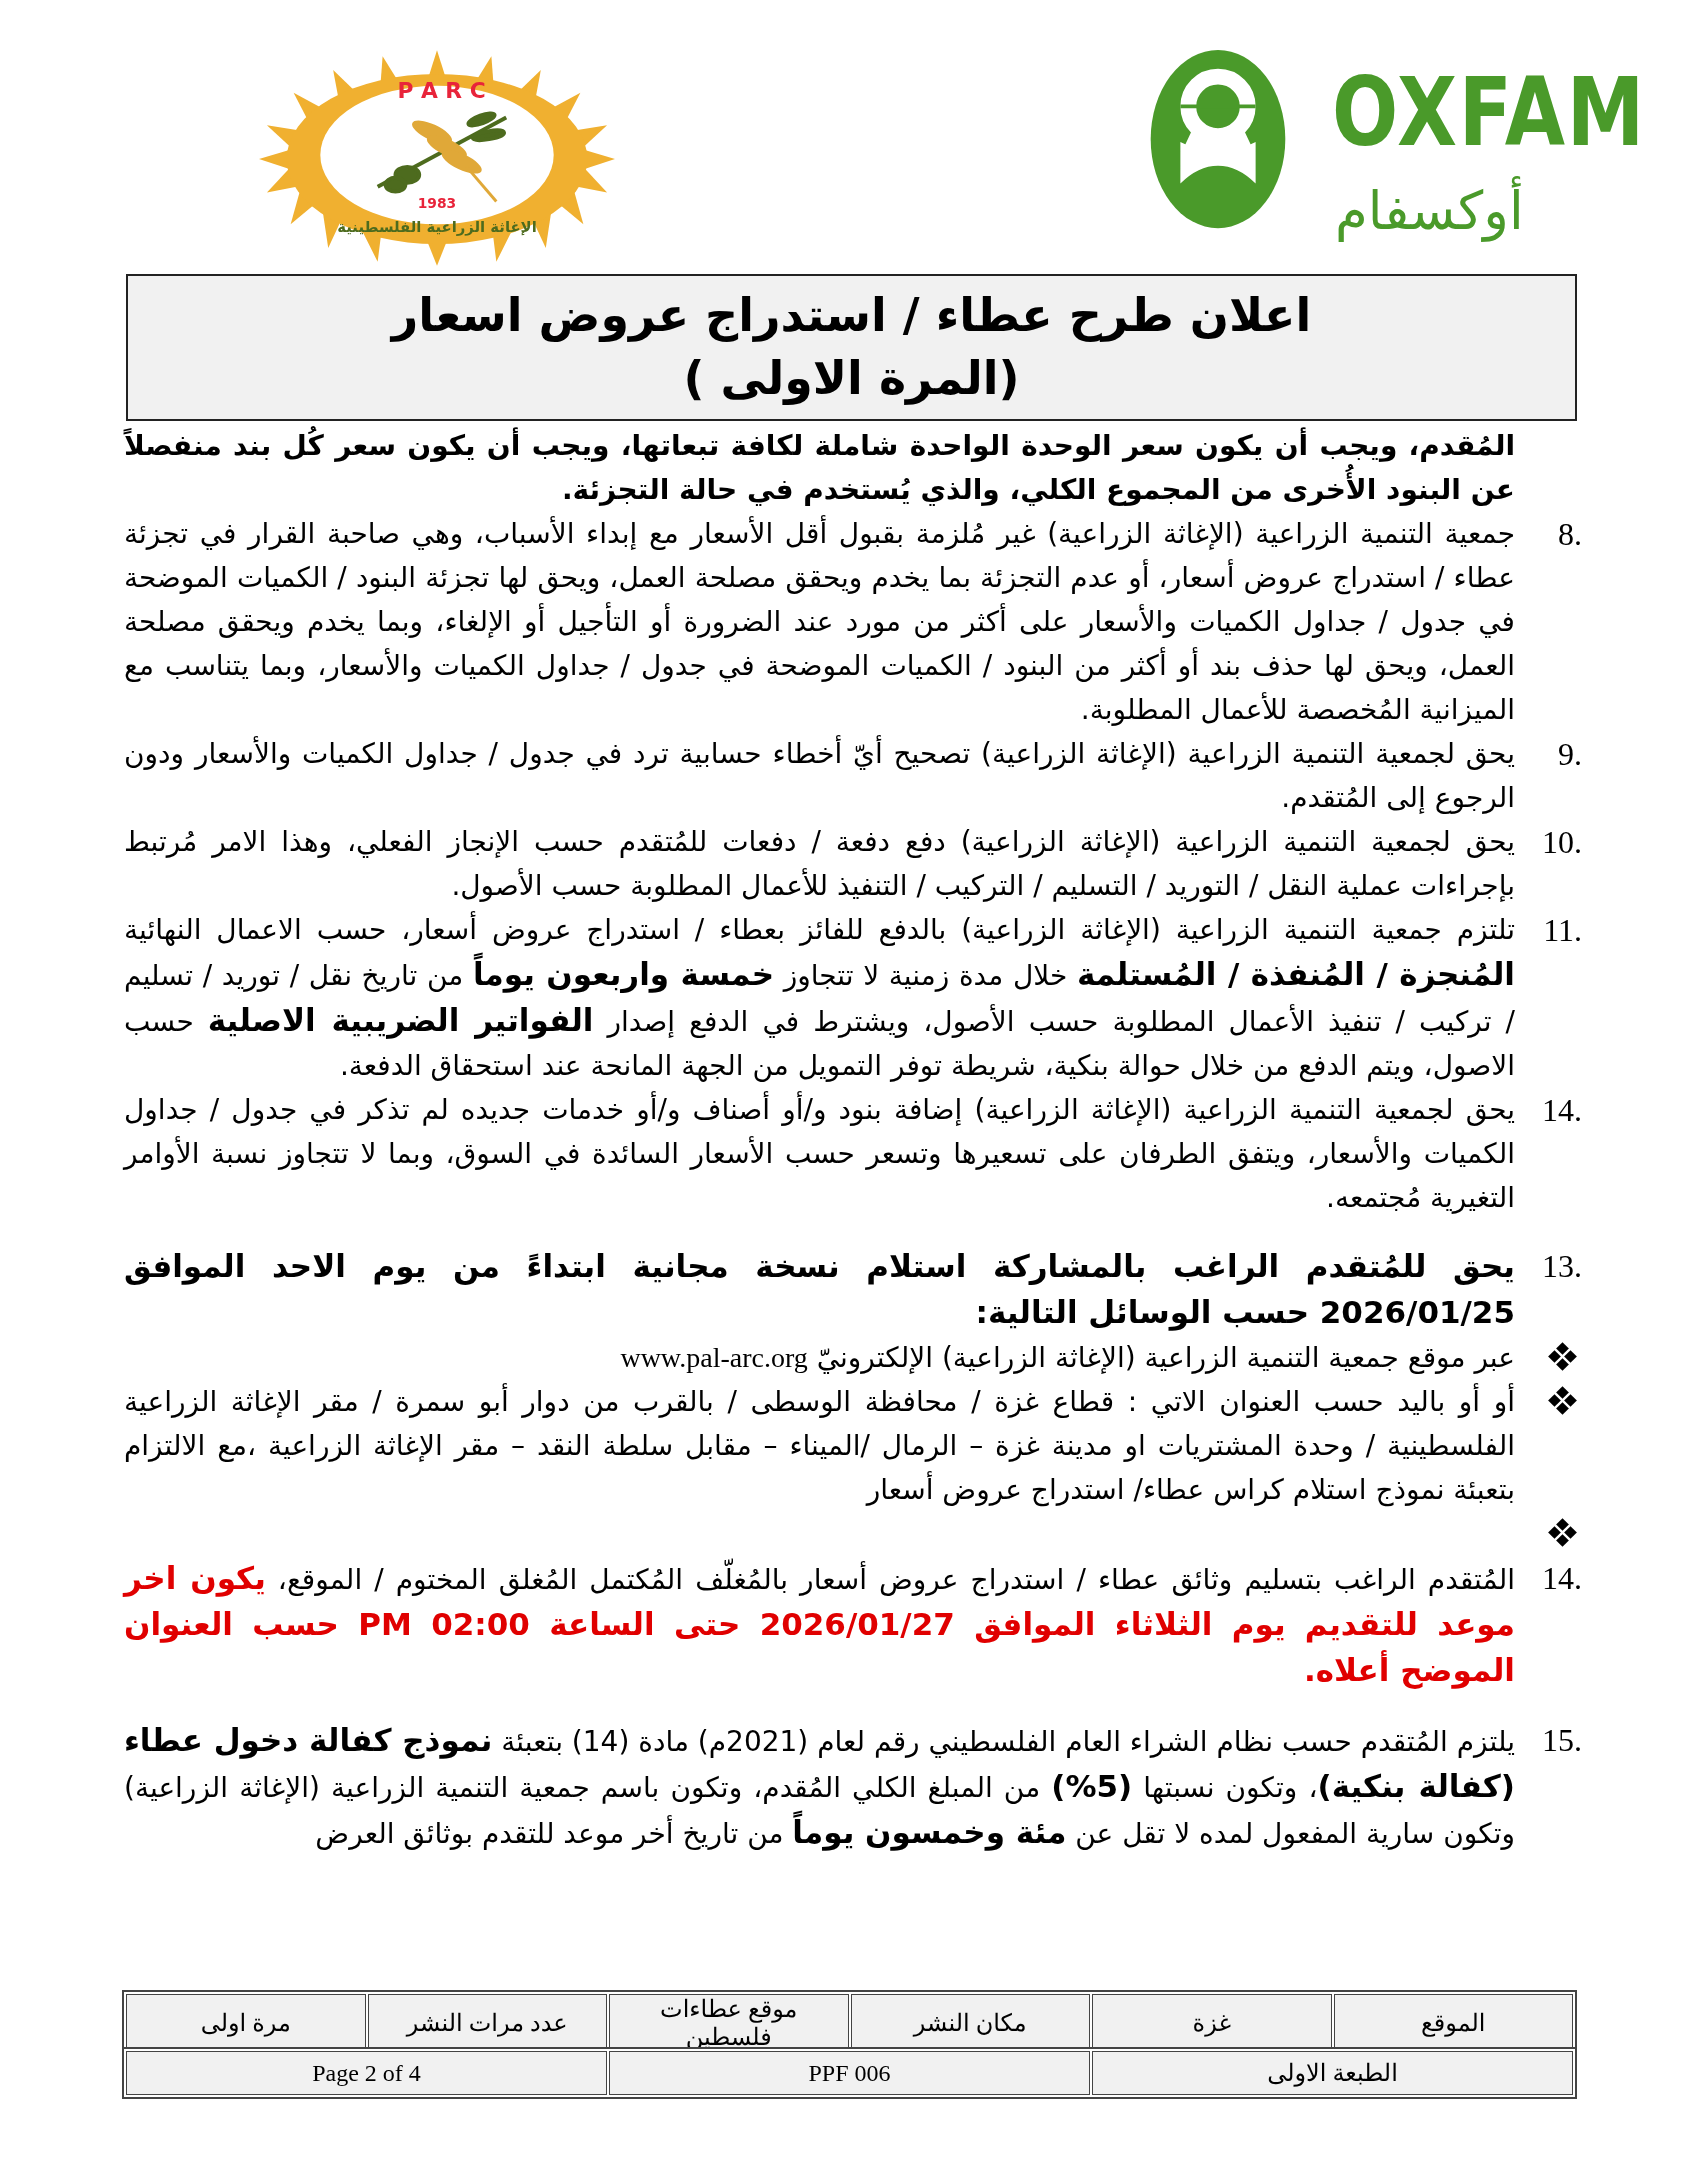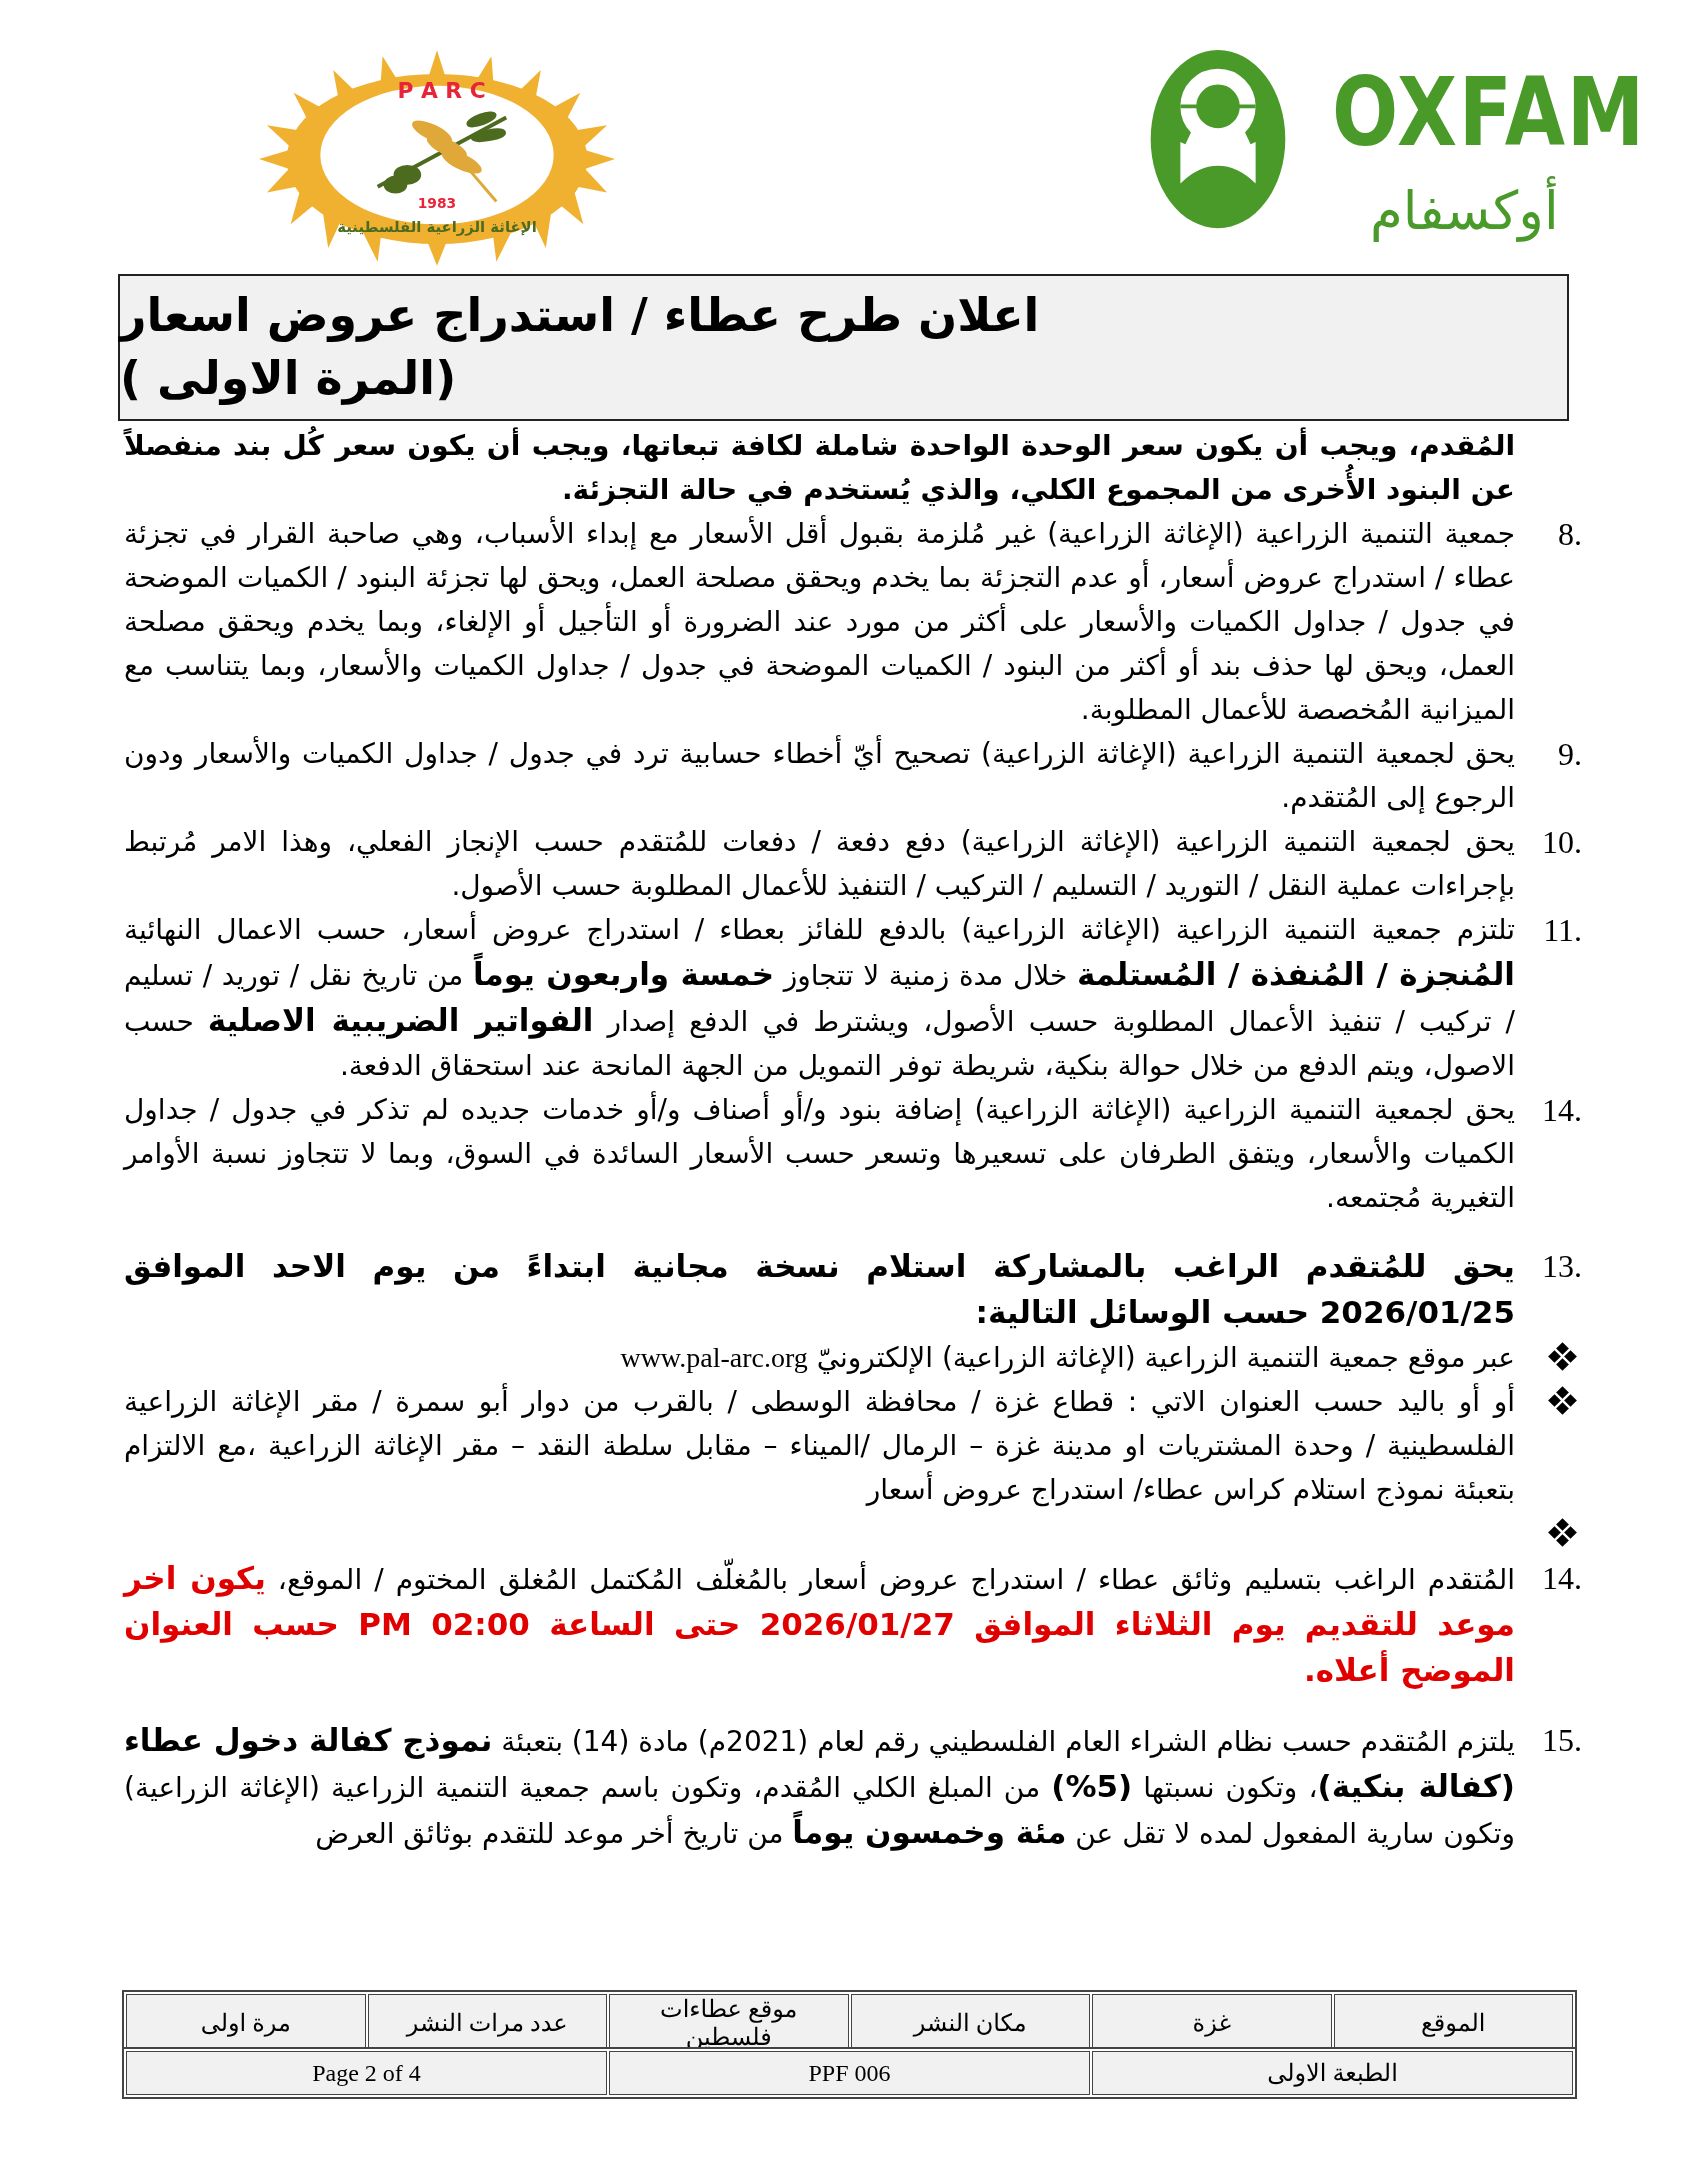--- a/index.html
+++ b/index.html
@@ -5,25 +5,25 @@
   html, body { margin: 0; padding: 0; background: #ffffff; }
   body { width: 1683px; height: 2178px; position: relative; overflow: hidden;
          font-family: "DejaVu Sans", "Liberation Sans", sans-serif; color: #000; }
 
   .logo-parc { position: absolute; left: 259px; top: 48px; width: 356px; height: 218px; }
   .logo-oxfam { position: absolute; left: 1119px; top: 35px; width: 436px; height: 223px; }
   .oxfam-word { position: absolute; left: 213px; top: 30px; font-family: "DejaVu Sans", sans-serif;
                 font-weight: bold; font-size: 95px; color: #4a9a2a; letter-spacing: 2px; transform: scaleX(0.82);
                 transform-origin: left top; line-height: 1; }
   .oxfam-ar { position: absolute; left: 216px; top: 149px; font-family: "DejaVu Sans", sans-serif;
-              font-size: 53px; color: #4a9a2a; line-height: 1; direction: rtl; margin-left: 35px; }
-
-  .title-box { position: absolute; left: 118px; top: 274px; width: 1451px; height: 147px;
+              font-size: 53px; color: #4a9a2a; line-height: 1; direction: rtl; }
+
+  .title-box { position: absolute; left: 126px; top: 274px; width: 1451px; height: 147px;
                background: #f1f1f1; border: 2px solid #222; box-sizing: border-box;
-               text-align: left; direction: rtl; }
+               text-align: center; direction: rtl; }
   .title-line { font-family: "DejaVu Sans", sans-serif; font-weight: bold; font-size: 46px;
                 line-height: 63px; }
   .title-box .t1 { margin-top: 8px; }
 
   .content { position: absolute; left: 124px; top: 424px; width: 1391px; direction: rtl;
              font-family: "DejaVu Sans", sans-serif; font-size: 28px; line-height: 44px;
              text-align: justify; }
   .para { position: relative; margin: 0; font-weight: bold; }
   .item { position: relative; padding-right: 0; margin: 0; }
   .num { position: absolute; right: -67px; top: 0; direction: ltr;

